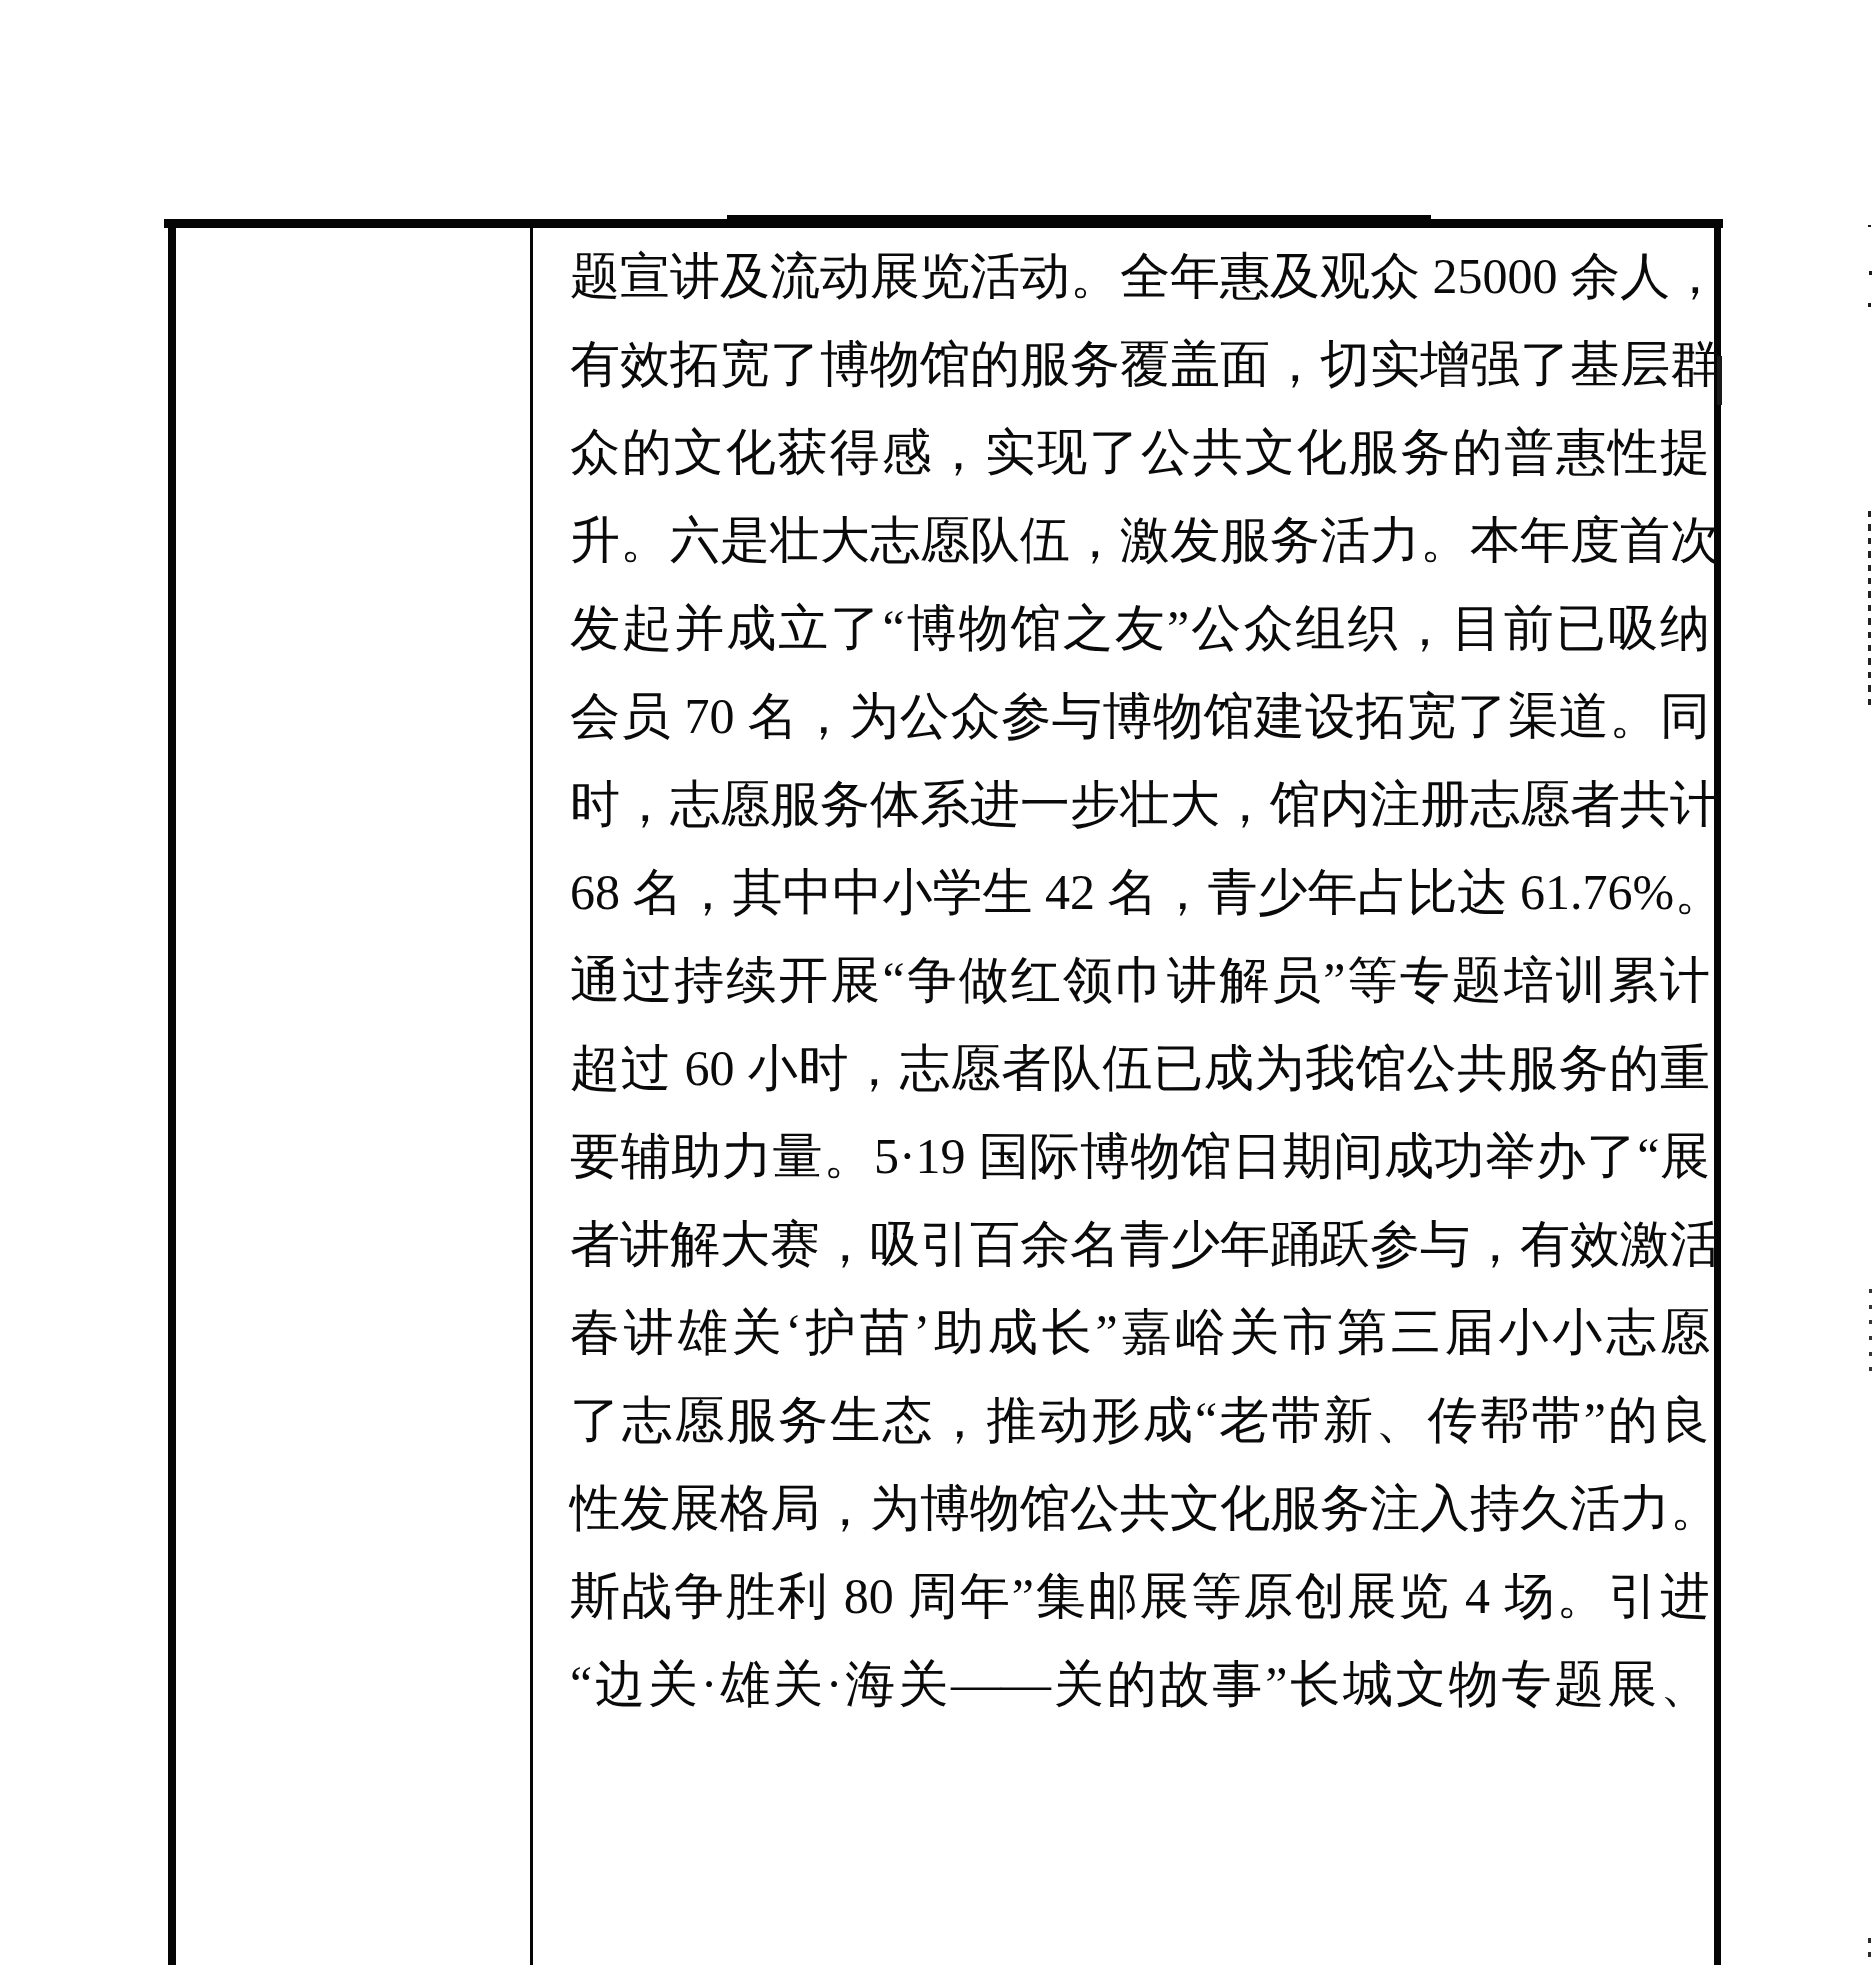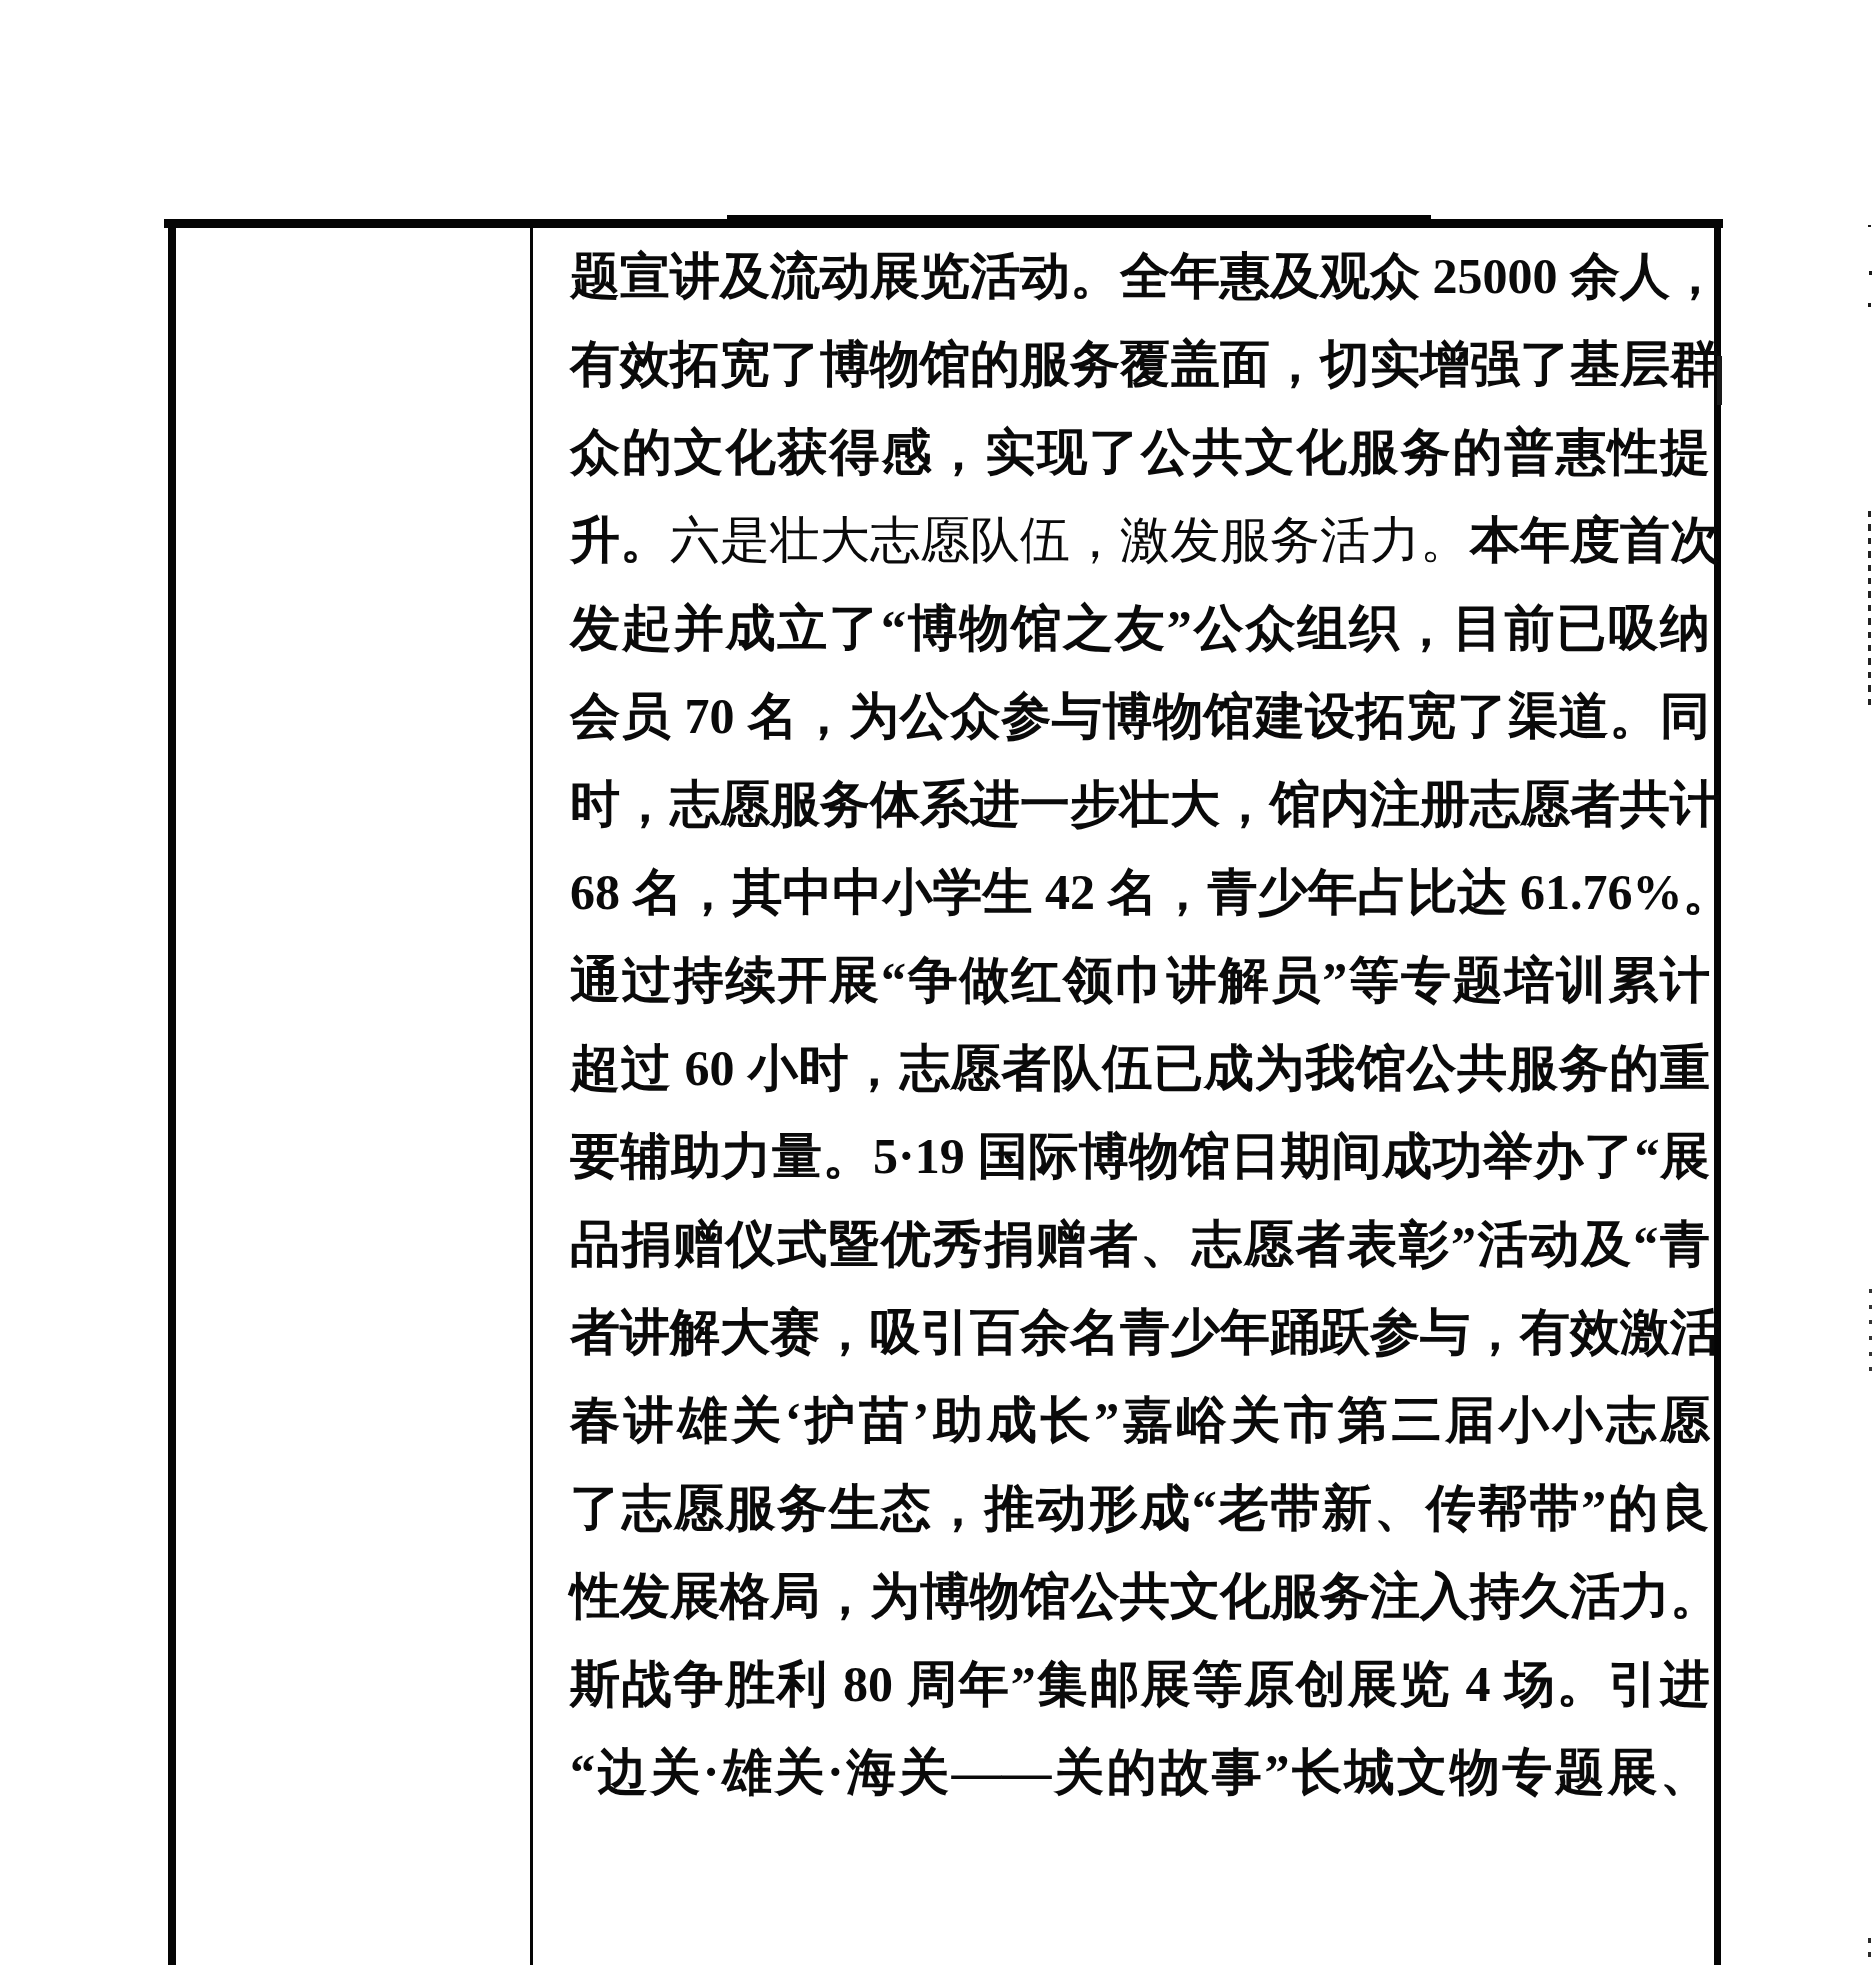--- a/index.html
+++ b/index.html
@@ -38,21 +38,21 @@
     line-height: 88px;
   }
   .line {
     height: 88px;
     text-align: justify;
     text-align-last: justify;
     text-justify: inter-character;
     white-space: nowrap;
     overflow: visible;
   }
-  .line span { font-weight: bold; }
+  .line span { font-weight: normal; }
   .line span.b { font-weight: normal; margin-top: 13px; }
   .artifact {
     position: absolute;
     width: 3.1px;
     background-image: repeating-linear-gradient(to bottom, #222 0px, #222 6.3px, transparent 6.3px, transparent 13.4px);
   }
   .artifact-a { left: 1868px; top: 511px; height: 197px; }
   .artifact-b { left: 1869px; top: 1289px; height: 86px; background-image: repeating-linear-gradient(to bottom, #333 0px, #333 3.9px, transparent 3.9px, transparent 15.7px); }
   .artifact-c { left: 1868px; top: 1938px; height: 126px; background-image: repeating-linear-gradient(to bottom, #2a2a2a 0px, #2a2a2a 4.7px, transparent 4.7px, transparent 14px); }
   .speck { position: absolute; background: #1a1a1a; }
@@ -79,21 +79,20 @@
       <div class="line"><span>有效拓宽了博物馆的服务覆盖面，切实增强了基层群</span></div>
       <div class="line"><span>众的文化获得感，实现了公共文化服务的普惠性提</span></div>
       <div class="line"><span>升。</span><span class="b">六是壮大志愿队伍，激发服务活力。</span><span>本年度首次</span></div>
       <div class="line"><span>发起并成立了“博物馆之友”公众组织，目前已吸纳</span></div>
       <div class="line"><span>会员 70 名，为公众参与博物馆建设拓宽了渠道。同</span></div>
       <div class="line"><span>时，志愿服务体系进一步壮大，馆内注册志愿者共计</span></div>
       <div class="line"><span>68 名，其中中小学生 42 名，青少年占比达 61.76%。</span></div>
       <div class="line"><span>通过持续开展“争做红领巾讲解员”等专题培训累计</span></div>
       <div class="line"><span>超过 60 小时，志愿者队伍已成为我馆公共服务的重</span></div>
       <div class="line"><span>要辅助力量。5·19 国际博物馆日期间成功举办了“展</span></div>
-      <div class="line"><span>品捐赠仪式暨优秀捐赠者、志愿者表彰”活动及“青</span></div>
       <div class="line"><span>者讲解大赛，吸引百余名青少年踊跃参与，有效激活</span></div>
       <div class="line"><span>春讲雄关‘护苗’助成长”嘉峪关市第三届小小志愿</span></div>
       <div class="line"><span>了志愿服务生态，推动形成“老带新、传帮带”的良</span></div>
       <div class="line"><span>性发展格局，为博物馆公共文化服务注入持久活力。</span></div>
       <div class="line"><span>斯战争胜利 80 周年”集邮展等原创展览 4 场。引进</span></div>
       <div class="line"><span>“边关·雄关·海关——关的故事”长城文物专题展、</span></div>
     </div>
 
   <div class="artifact artifact-a"></div>
   <div class="artifact artifact-b"></div>

